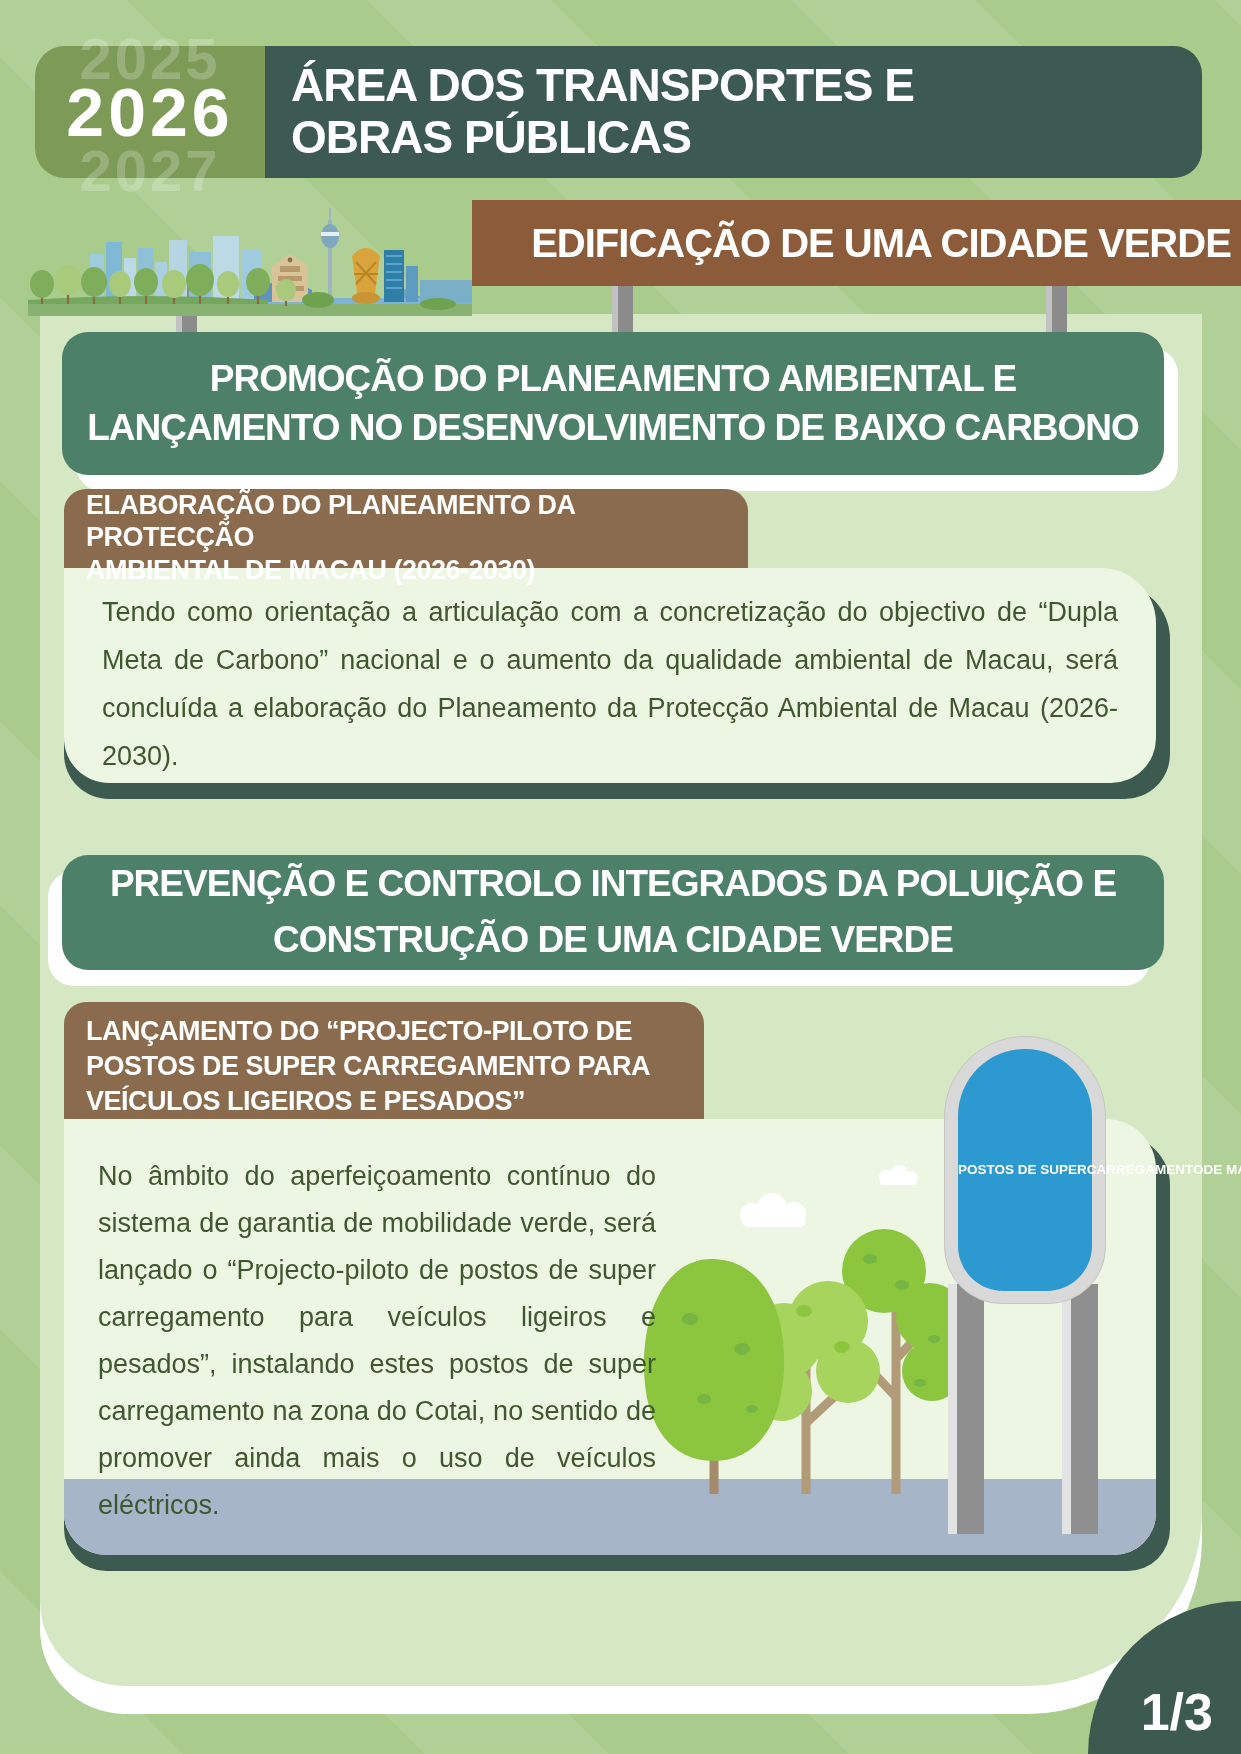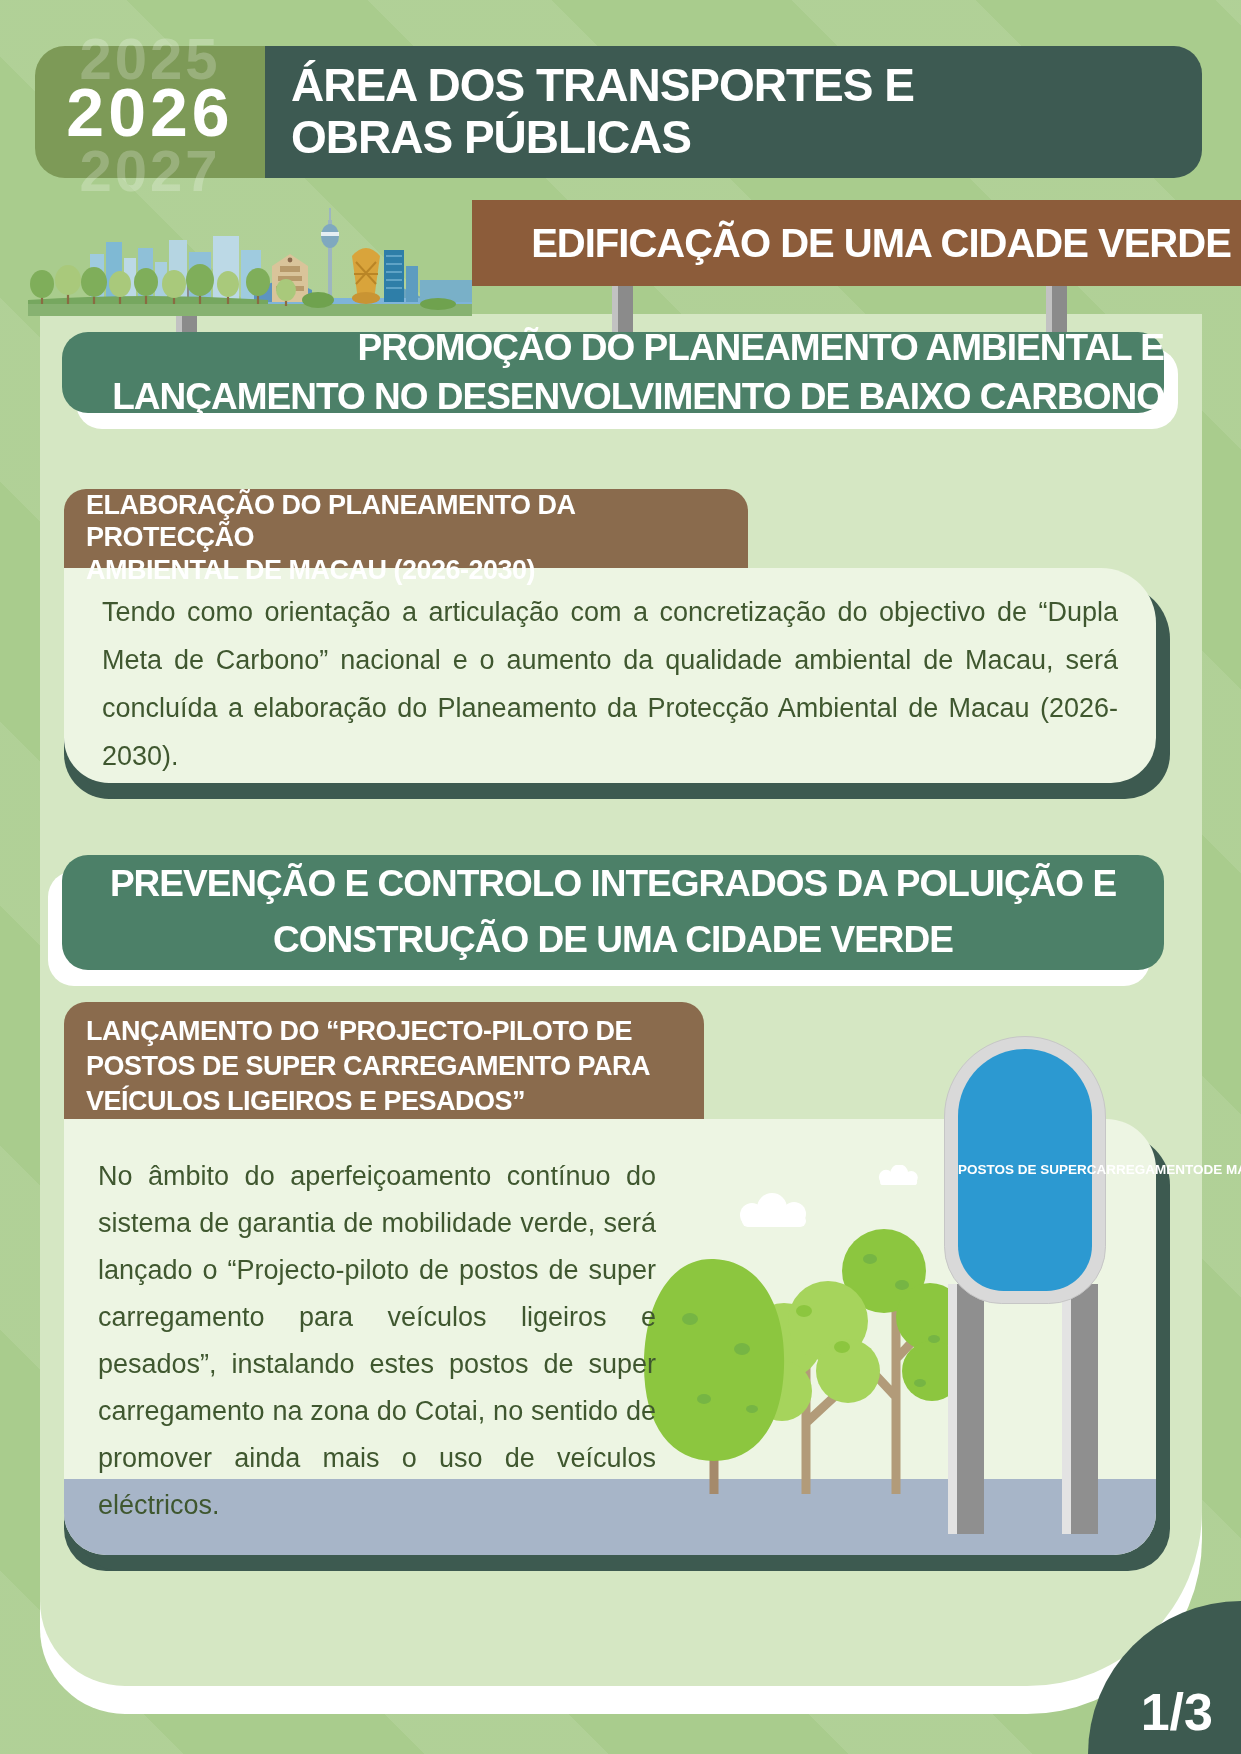--- a/index.html
+++ b/index.html
@@ -33,21 +33,21 @@
     background:#ffffff;border-radius:0 0 175px 85px;z-index:1;}
   #panel{position:absolute;left:40px;top:314px;width:1162px;height:1372px;
     background:#d5e7c3;border-radius:0 0 175px 85px;z-index:2;}
   
   .post{position:absolute;top:284px;width:21px;height:50px;z-index:3;
     background:linear-gradient(90deg,#c2c2c2 0 6px,#8b8b8b 6px);}
   
   .green-sign{position:absolute;left:62px;width:1102px;background:#4c8068;border-radius:26px;z-index:5;
     display:flex;flex-direction:column;justify-content:center;align-items:center;}
   .green-sign div{color:#fff;font-weight:bold;font-size:37px;line-height:1.32;letter-spacing:-1px;white-space:nowrap;}
-  #green1{top:332px;height:81px;box-shadow:14px 16px 0 #ffffff;align-items:flex-end;}
+  #green1{top:332px;height:143px;box-shadow:14px 16px 0 #ffffff;}
   #green2{top:855px;height:115px;box-shadow:-14px 16px 0 #ffffff;gap:7px;}
   
   .tab{position:absolute;background:#8a6b4d;border-radius:22px 22px 0 0;z-index:6;
     box-sizing:border-box;color:#fff;font-weight:bold;font-size:27px;letter-spacing:-0.5px;}
   #tab1{left:64px;top:489px;width:684px;height:79px;padding:0 0 0 22px;line-height:1.2;}
   #tab2{left:64px;top:1002px;width:640px;height:117px;padding:12px 12px 0 22px;line-height:1.3;}
   
   .pbox{position:absolute;background:#edf5e3;z-index:5;
     box-shadow:14px 16px 0 #3d5a50, 0 16px 0 #3d5a50;box-sizing:border-box;}
   #pbox1{left:64px;top:568px;width:1092px;height:215px;border-radius:0 55px 45px 45px;

